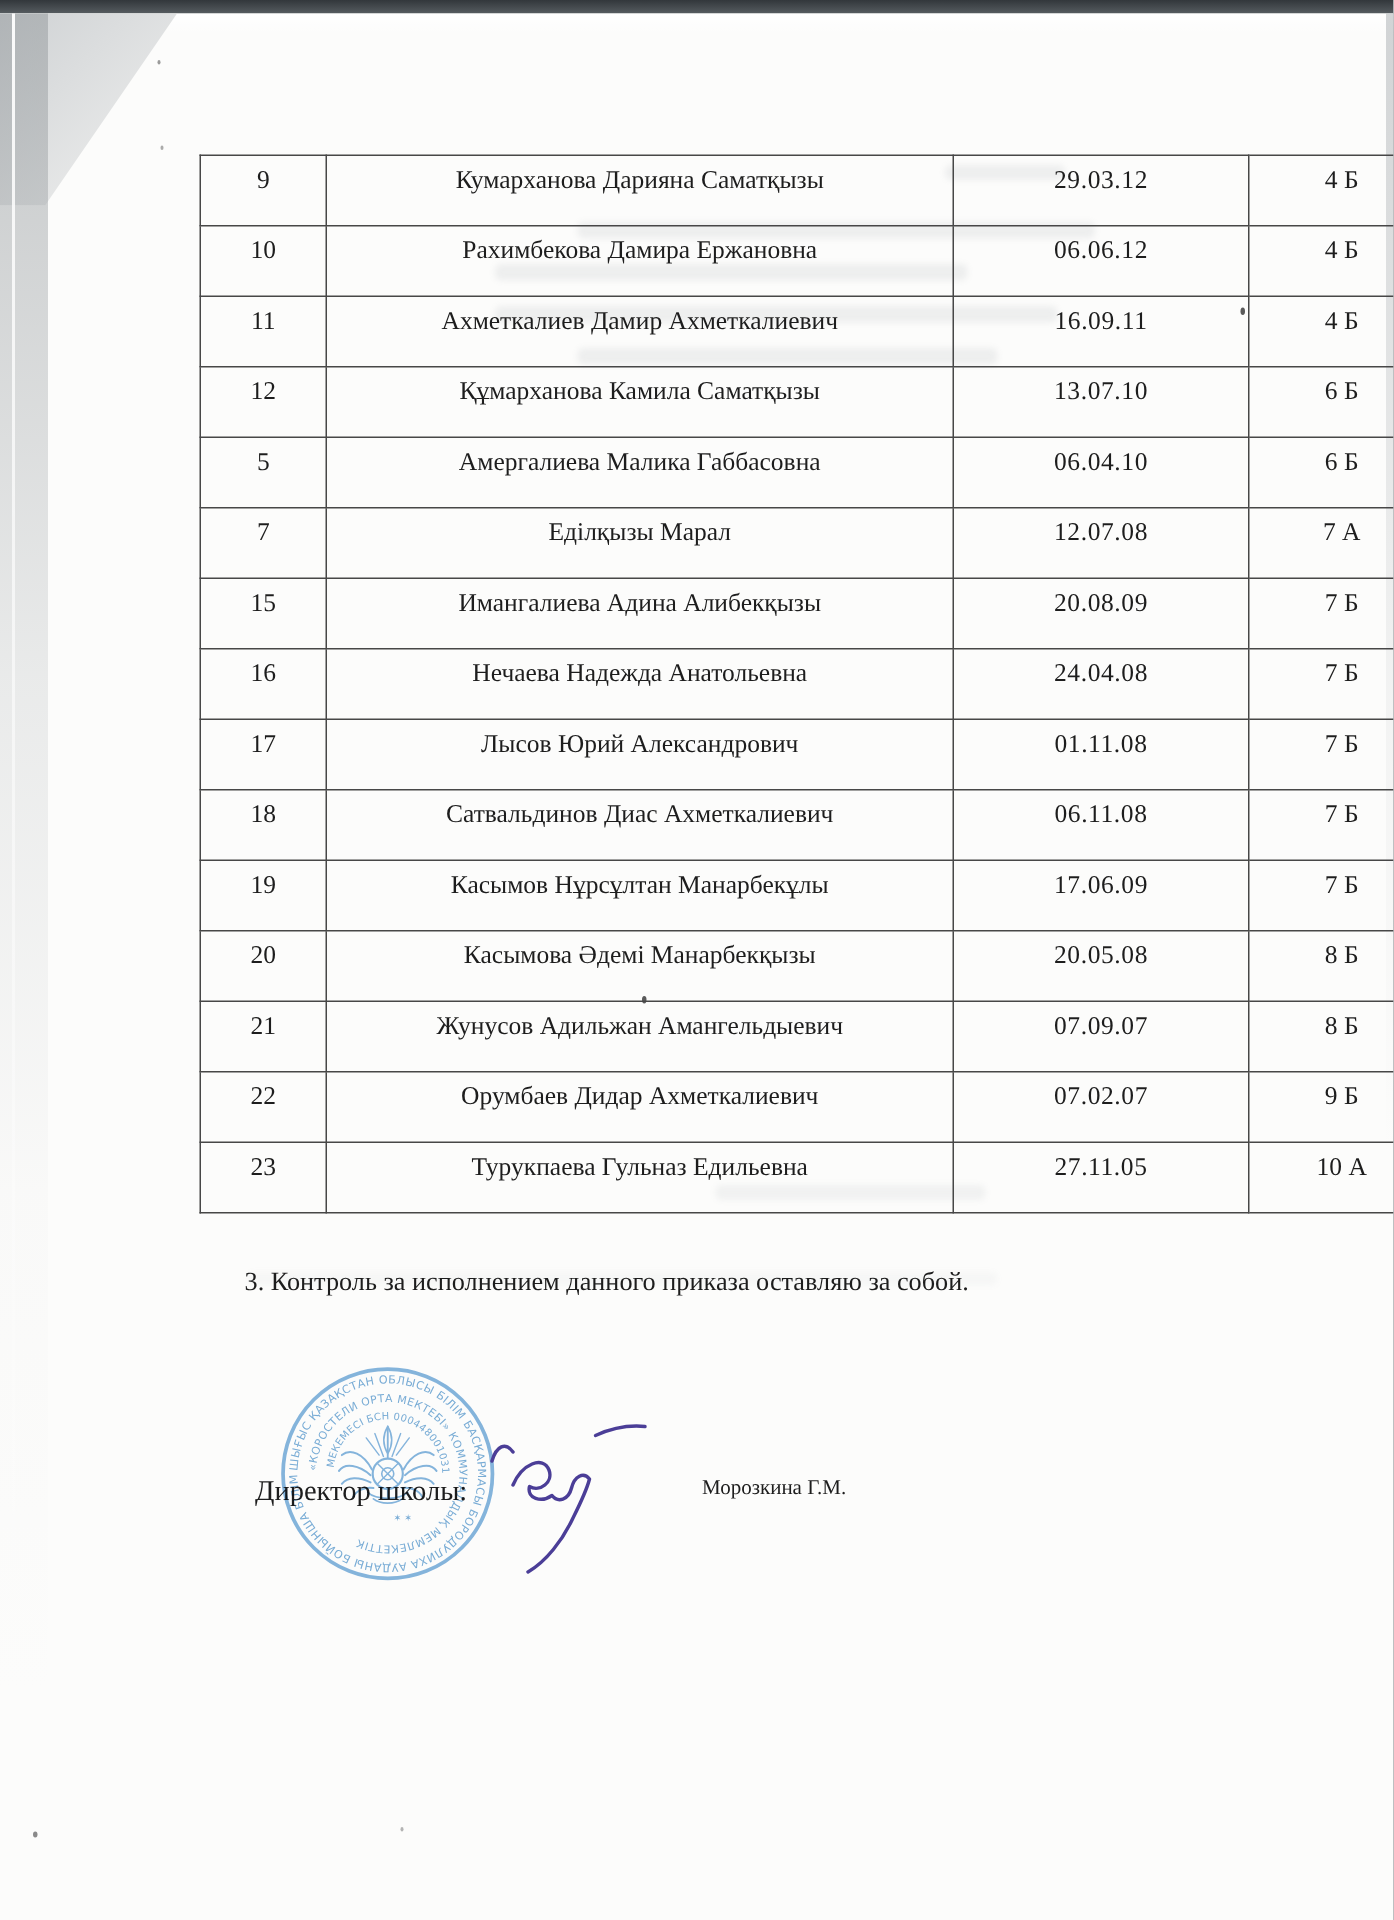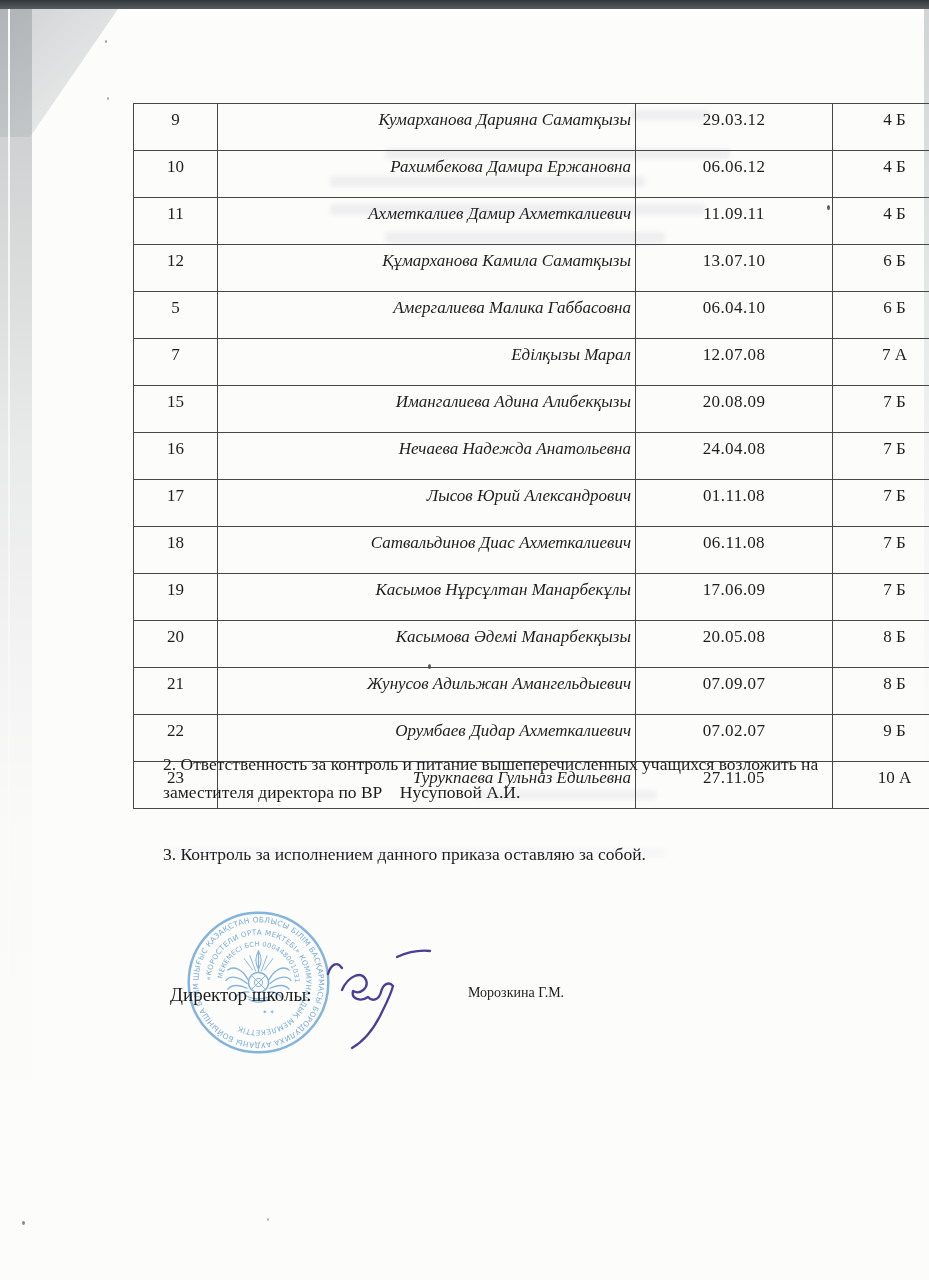--- a/index.html
+++ b/index.html
@@ -35,21 +35,21 @@
     border:1px solid #474747;
     height:39px;
     vertical-align:top;
     padding:7px 4px 0 4px;
     font-size:17px;
     line-height:1.1;
     white-space:nowrap;
     overflow:hidden;
   }
   td.c-num{width:75px;text-align:center;}
-  td.c-name{width:409px;padding-left:16px;text-align:right;font-style:italic;}
+  td.c-name{width:409px;padding-left:16px;text-align:center;}
   td.c-date{width:188px;text-align:center;letter-spacing:.4px;margin-top:36px;}
   td.c-cls{width:115px;text-align:center;}
   
   .para{position:absolute;left:163px;width:712px;font-size:17.5px;}
   .p-line{white-space:pre-wrap;line-height:28px;}
   #p2{top:750px;}
   #p3{top:818px;margin-top:22px;}
   .sig-label{position:absolute;left:170px;top:984px;font-size:19px;}
   .sig-name{position:absolute;left:468px;top:985px;font-size:14px;}
   
@@ -98,21 +98,21 @@
         </tr>
         <tr>
           <td class="c-num">10</td>
           <td class="c-name">Рахимбекова Дамира Ержановна</td>
           <td class="c-date">06.06.12</td>
           <td class="c-cls">4 Б</td>
         </tr>
         <tr>
           <td class="c-num">11</td>
           <td class="c-name">Ахметкалиев Дамир Ахметкалиевич</td>
-          <td class="c-date">11.09.11</td>
+          <td class="c-date">16.09.11</td>
           <td class="c-cls">4 Б</td>
         </tr>
         <tr>
           <td class="c-num">12</td>
           <td class="c-name">Құмарханова Камила Саматқызы</td>
           <td class="c-date">13.07.10</td>
           <td class="c-cls">6 Б</td>
         </tr>
         <tr>
           <td class="c-num">5</td>
@@ -176,24 +176,20 @@
         </tr>
         <tr>
           <td class="c-num">23</td>
           <td class="c-name">Турукпаева Гульназ Едильевна</td>
           <td class="c-date">27.11.05</td>
           <td class="c-cls">10 А</td>
         </tr>
       </tbody>
   </table>
 
-  <div class="para" id="p2">
-    <div class="p-line">2. Ответственность за контроль и питание вышеперечисленных учащихся возложить на</div>
-    <div class="p-line">заместителя директора по ВР    Нусуповой А.И.</div>
-  </div>
   <div class="para" id="p3">
     <div class="p-line">3. Контроль за исполнением данного приказа оставляю за собой.</div>
   </div>
 
   <div class="sig-label">Директор школы:</div>
   <div class="sig-name">Морозкина Г.М.</div>
 
   <svg class="stamp" viewBox="-80 -80 160 160">
     <defs>
       <path id="ring-outer" d="M -63 0 A 63 63 0 1 1 63 0 A 63 63 0 1 1 -63 0"></path>

